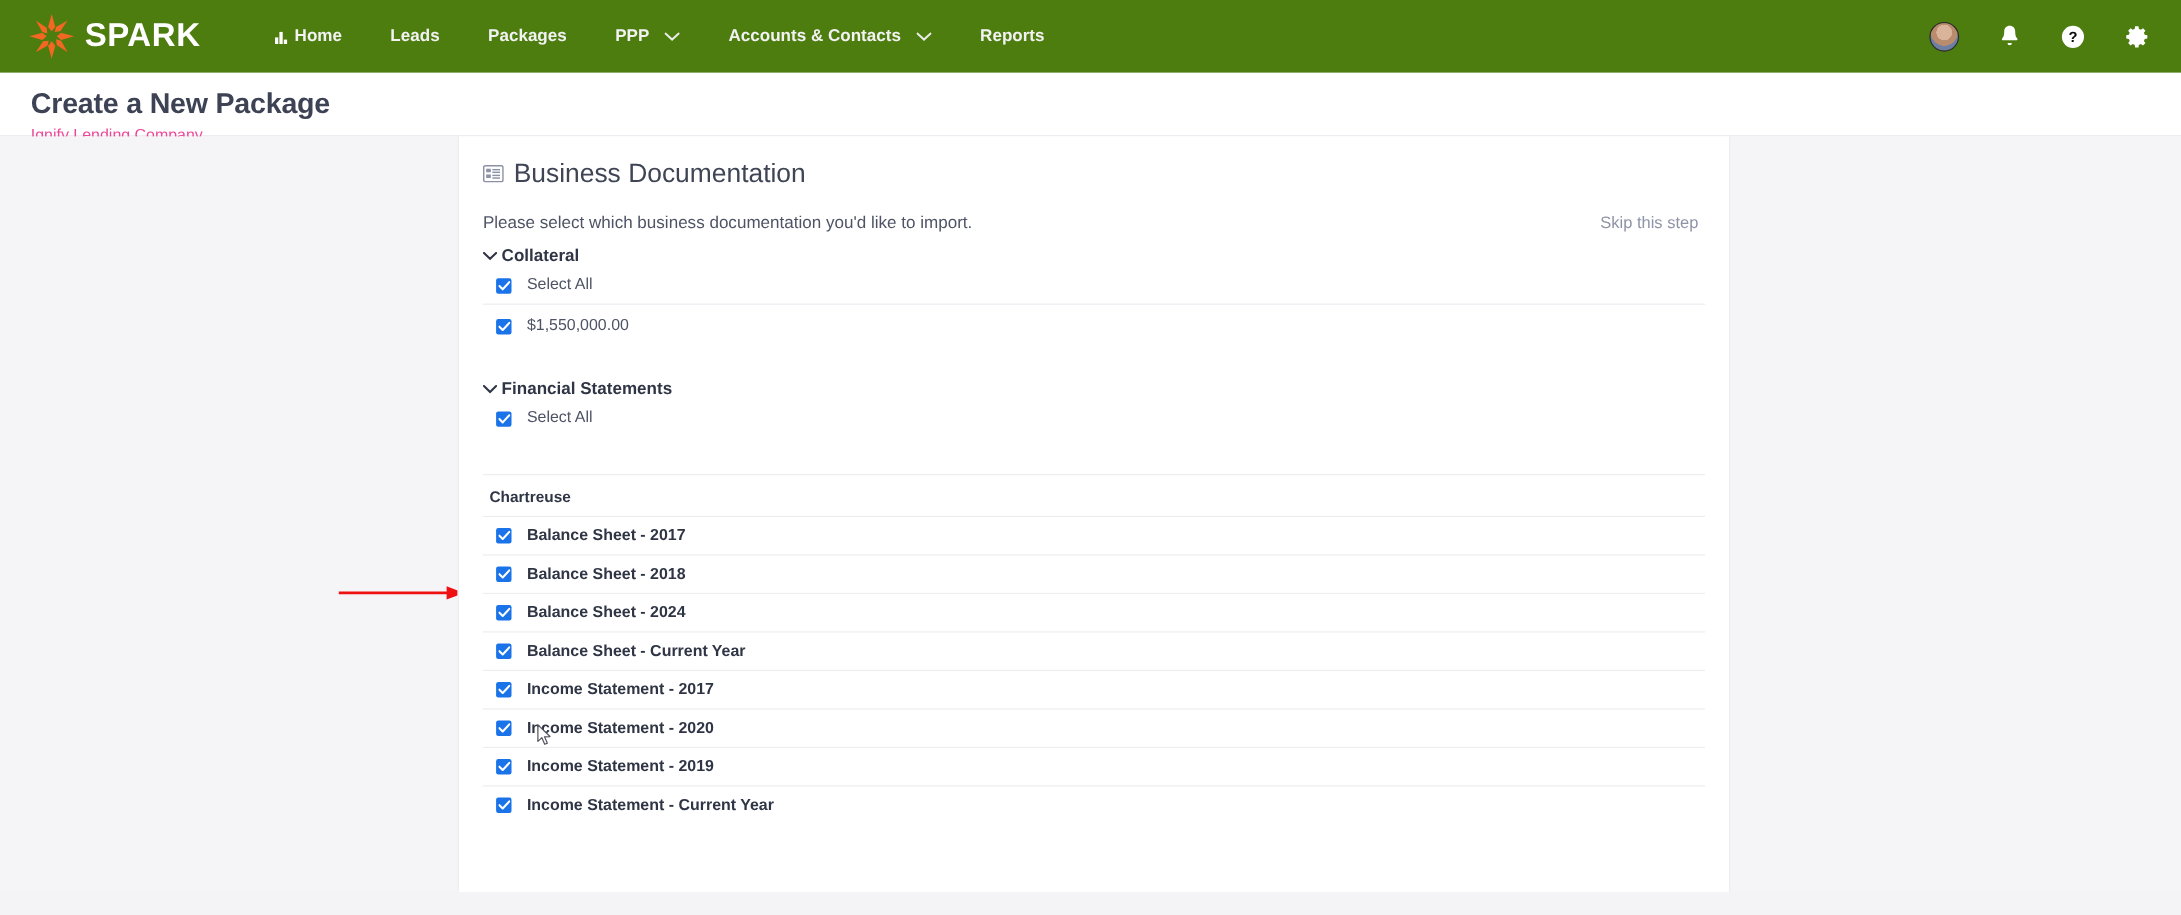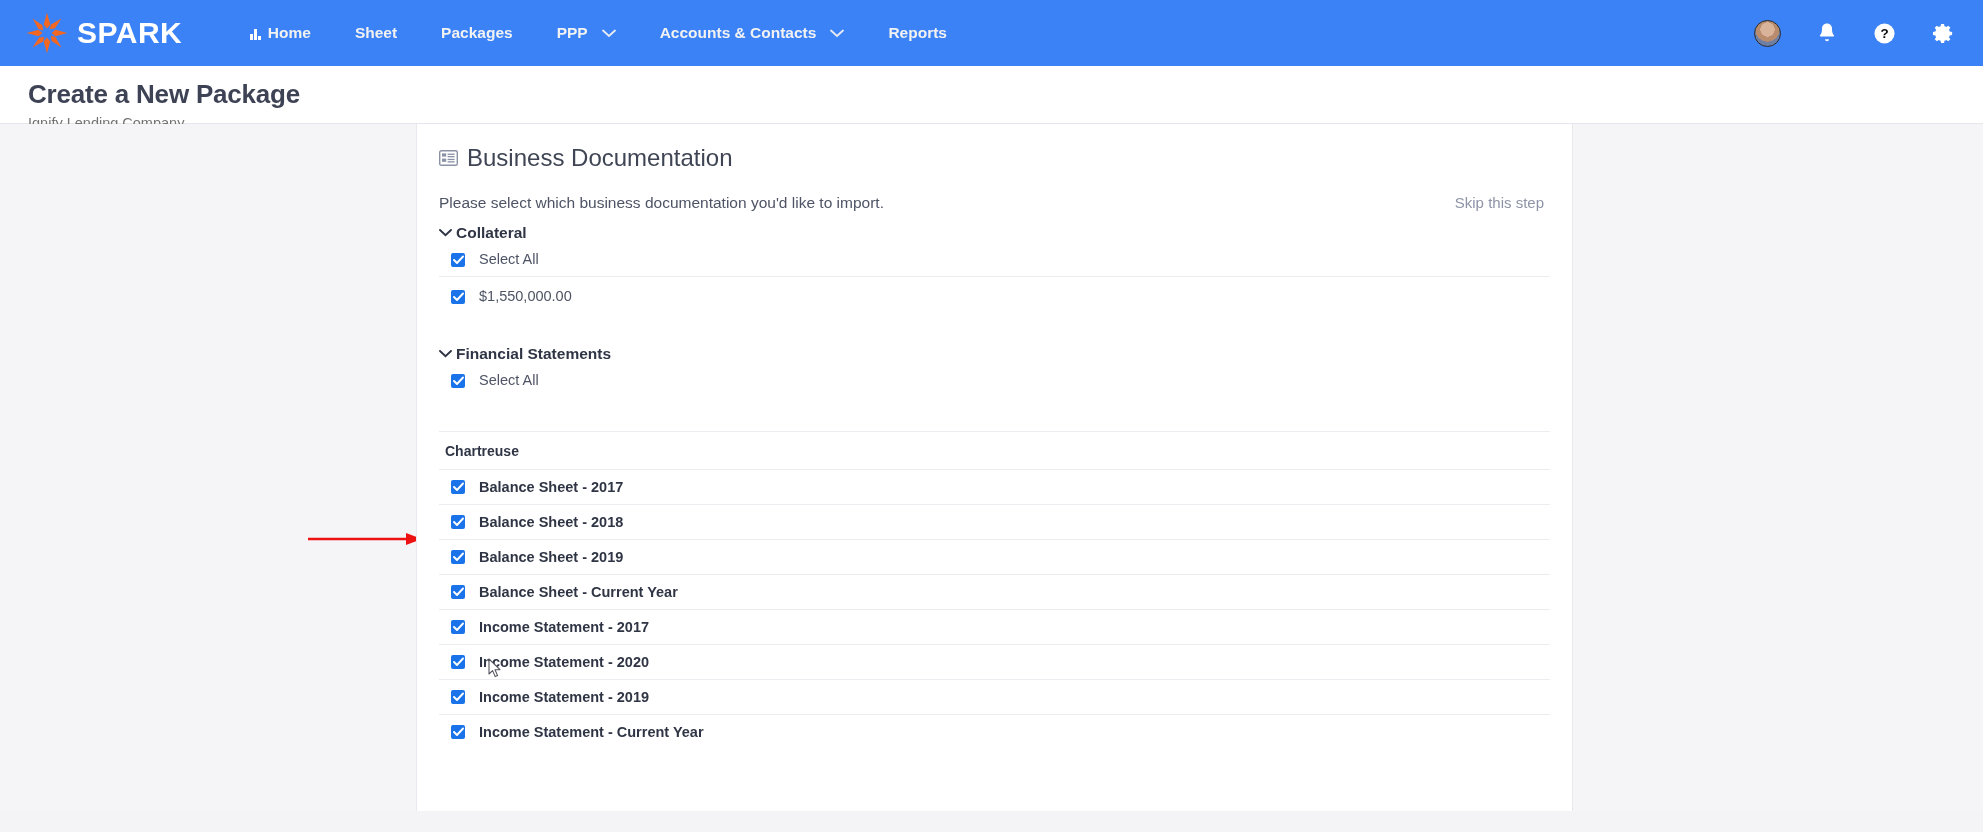--- a/index.html
+++ b/index.html
@@ -6,21 +6,21 @@
   html, body {
     width: 1983px; height: 832px;
     font-family: "Liberation Sans", sans-serif;
     background: #f4f4f7;
     overflow: hidden;
   }
 
   
   .navbar {
     height: 66px;
-    background: #3b82f6;
+    background: #4d7c0f;
     display: flex;
     align-items: center;
     padding: 0 30px 0 26px;
     position: relative;
   }
   .brand { display: flex; align-items: center; gap: 9px; margin-right: 46px; }
   .logo-star { width: 42px; height: 42px; display: block; }
   .brand-name {
     color: #ffffff;
     font-size: 30px;
@@ -66,21 +66,21 @@
     border-bottom: 1px solid #e6e6ec;
   }
   .page-title {
     font-size: 26px;
     font-weight: 700;
     color: #3d4354;
     letter-spacing: -0.2px;
   }
   .page-subtitle {
     font-size: 14.5px;
-    color: #737373;
+    color: #ec4899;
     margin-top: 5px;
   }
 
   
   .page-body {
     height: 687px;
     background: #f5f5f8;
     position: relative;
   }
   .card {
@@ -220,21 +220,21 @@
   <div class="nav-links">
     <div class="nav-item">
       <span class="bar-icon">
           <i></i>
           <i></i>
           <i></i>
         </span>
       <span>Home</span>
     </div>
     <div class="nav-item">
-      <span>Sheet</span>
+      <span>Leads</span>
     </div>
     <div class="nav-item">
       <span>Packages</span>
     </div>
     <div class="nav-item">
       <span>PPP</span>
       <svg class="chev" width="14" height="9" viewBox="0 0 14 9">
         <path d="M1 1.5 L7 7 L13 1.5" stroke="#f2f2f2" stroke-width="1.8" fill="none" stroke-linecap="round"></path>
       </svg>
     </div>
@@ -358,21 +358,21 @@
         </svg>
       </span>
       <span class="fs-label">Balance Sheet - 2018</span>
     </div>
     <div class="fs-row">
       <span class="chk">
         <svg width="11" height="10" viewBox="0 0 11 10">
           <path d="M1 5 L4 8 L10 1.5" stroke="#ffffff" stroke-width="1.9" fill="none" stroke-linecap="round" stroke-linejoin="round"></path>
         </svg>
       </span>
-      <span class="fs-label">Balance Sheet - 2019</span>
+      <span class="fs-label">Balance Sheet - 2024</span>
     </div>
     <div class="fs-row">
       <span class="chk">
         <svg width="11" height="10" viewBox="0 0 11 10">
           <path d="M1 5 L4 8 L10 1.5" stroke="#ffffff" stroke-width="1.9" fill="none" stroke-linecap="round" stroke-linejoin="round"></path>
         </svg>
       </span>
       <span class="fs-label">Balance Sheet - Current Year</span>
     </div>
     <div class="fs-row">

